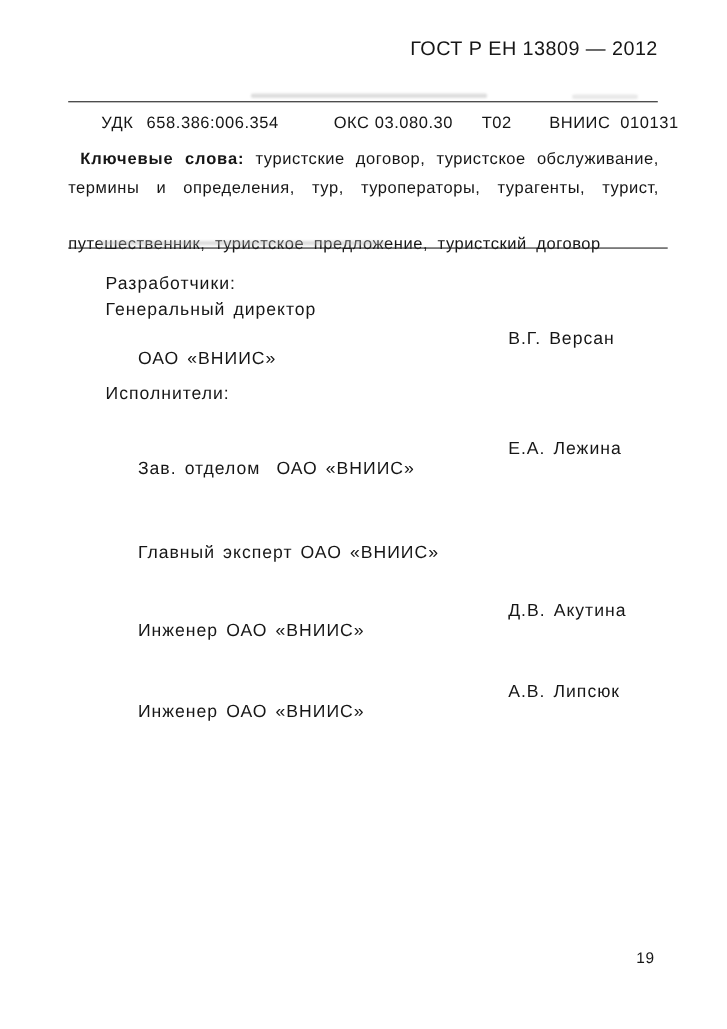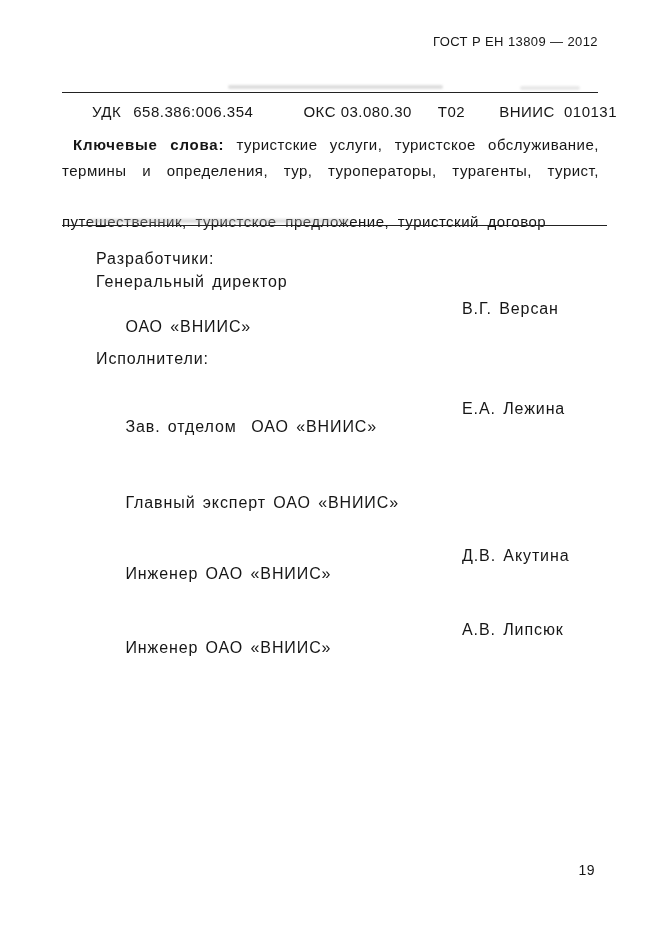--- a/index.html
+++ b/index.html
@@ -10,21 +10,21 @@
     background: #ffffff;
     margin: 0 auto;
     font-family: "Liberation Sans", sans-serif;
     color: #161616;
     overflow: hidden;
   }
   .abs { position: absolute; line-height: 1.1; }
 
   .doc-header {
     top: 35px; right: 63px;
-    font-size: 13px;
+    font-size: 18px;
     letter-spacing: 0.4px;
     white-space: pre;
   }
 
   .rule {
     position: absolute;
     left: 62px;
     height: 0;
     border-top: 1.6px solid #222222;
   }
@@ -97,21 +97,21 @@
   <div class="abs doc-header">ГОСТ Р ЕН 13809 — 2012</div>
 
   <div class="smudge smudge-1"></div>
   <div class="smudge smudge-1b"></div>
   <div class="rule rule-top"></div>
 
   <div class="abs udk-line">
     <span class="m-sm">УДК</span><span class="m-lg">658.386:006.354</span><span class="m-md">ОКС 03.080.30</span><span class="m-md2">Т02</span><span class="m-xs">ВНИИС</span><span>010131</span>
   </div>
 
-  <div class="abs kw-line kw-just kw-1"><span class="kw-indent"></span><span class="kw-label">Ключевые слова:</span> <span>туристские услуги, туристское обслуживание,</span></div>
+  <div class="abs kw-line kw-just kw-1"><span class="kw-indent"></span><span class="kw-label">Ключевые слова:</span> <span>туристские договор, туристское обслуживание,</span></div>
   <div class="abs kw-line kw-just kw-2">термины и определения, тур, туроператоры, турагенты, турист,</div>
   <div class="abs kw-line kw-3">путешественник, туристское предложение, туристский договор</div>
 
   <div class="smudge smudge-2"></div>
   <div class="rule rule-bottom"></div>
 
   <div class="credit-line" style="top:250px">Разработчики:</div>
 
   <div class="credit-line" style="top:273px">Генеральный директор</div>
 

